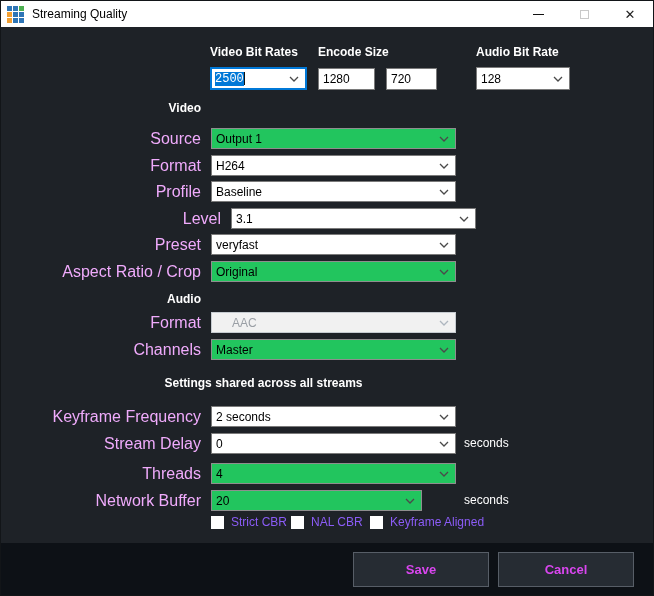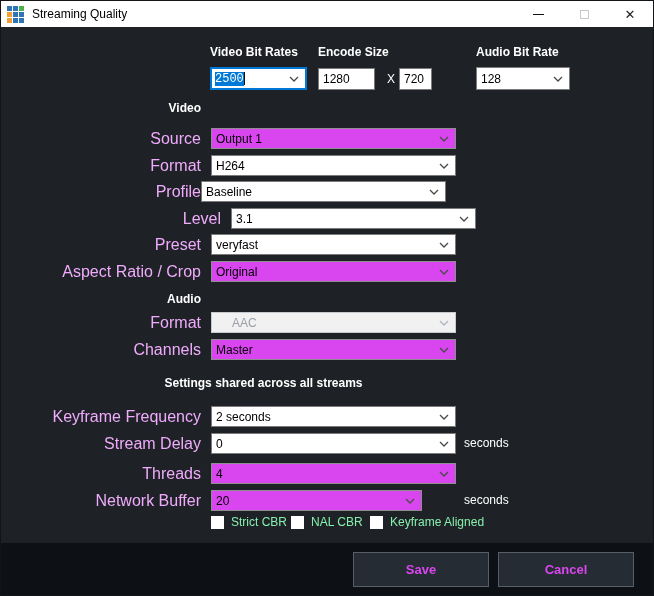--- a/index.html
+++ b/index.html
@@ -49,37 +49,37 @@
   
   .combo {
     position:absolute; height:21px; display:flex; align-items:center;
     padding-left:4px; padding-right:20px; cursor:default;
   }
   .combo .combo-value { font-size:12px; white-space:nowrap; overflow:hidden; }
   .combo .chev { position:absolute; right:6px; top:50%; margin-top:-3px; }
   .combo .chev polyline { fill:none; stroke:#4A4A4A; stroke-width:1.3; }
 
   .combo.white { background:#FFFFFF; border:1px solid #7A7A7A; color:#000; }
-  .combo.gray  { background:#d946ef; border:1px solid #8E8E8E; color:#000; }
+  .combo.gray  { background:#22c55e; border:1px solid #8E8E8E; color:#000; }
   .combo.disabled { background:#F1F1F1; border:1px solid #C6CBD0; color:#9A9FA5; }
   .combo.disabled .chev polyline { stroke:#AEB6BF; }
   .combo.focused { background:#FFFFFF; border:2px solid #0078D7; color:#000; padding-left:3px;font-family:Liberation Mono, monospace; }
   .combo.focused .combo-value .sel { background:#0078D7; color:#FFF; }
   .caret { display:inline-block; width:1px; height:13px; background:#111; vertical-align:middle; }
 
   
   .txt {
     position:absolute; height:22px; background:#FFF; border:1px solid #7A7A7A;
     font-family:"Liberation Sans", sans-serif; font-size:12px; color:#000; padding:0 4px;
   }
 
   
   .chk { position:absolute; display:flex; align-items:center; cursor:default; }
   .chk .box { width:13px; height:13px; background:#FFF; display:inline-block; }
-  .chk .chk-label { color:#86efac; font-size:12px; margin-left:7px; white-space:nowrap; }
+  .chk .chk-label { color:#8b5cf6; font-size:12px; margin-left:7px; white-space:nowrap; }
 
   
   .footer { position:absolute; left:0; top:542px; width:652px; height:52px; background:#0D1116; }
   .btn {
     position:absolute; width:136px; height:35px;
     background:#262C33; border:1px solid #575E67;
     color:#d946ef; font-family:"Liberation Sans", sans-serif; font-size:13px; font-weight:bold;
     cursor:pointer;
   }
 </style>
@@ -122,21 +122,21 @@
 
     <div class="combo focused" style="left:209px; top:40px; width:97px; height:23px;">
       <span class="combo-value"><span class="sel">2500</span><span class="caret"></span></span>
       <svg class="chev" width="10" height="6" viewBox="0 0 10 6">
           <polyline points="1,1 5,5 9,1"></polyline>
         </svg>
     </div>
 
     <input class="txt" style="left: 317px; top: 41px; width: 57px;" value="1280">
     <div class="lbl" style="left:386px; top:45px;">X</div>
-    <input class="txt" style="left: 398px; top: 41px; width: 33px;" value="720">
+    <input class="txt" style="left: 385px; top: 41px; width: 51px;" value="720">
 
     <div class="combo white" style="left:475px; top:40px; width:94px; height:23px;">
       <span class="combo-value">128</span>
       <svg class="chev" width="10" height="6" viewBox="0 0 10 6">
           <polyline points="1,1 5,5 9,1"></polyline>
         </svg>
     </div>
 
     <div class="hdr" style="left:0px; top:74px; width:200px; text-align:right;">Video</div>
 
@@ -155,21 +155,21 @@
       <div class="combo white" style="left:210px; top:0; width:245px;">
         <span class="combo-value">H264</span>
         <svg class="chev" width="10" height="6" viewBox="0 0 10 6">
             <polyline points="1,1 5,5 9,1"></polyline>
           </svg>
       </div>
     </div>
 
     <div class="row" style="top:154px;">
       <div class="row-label">Profile</div>
-      <div class="combo white" style="left:200px; top:0; width:245px;">
+      <div class="combo white" style="left:210px; top:0; width:245px;">
         <span class="combo-value">Baseline</span>
         <svg class="chev" width="10" height="6" viewBox="0 0 10 6">
             <polyline points="1,1 5,5 9,1"></polyline>
           </svg>
       </div>
     </div>
 
     <div class="row" style="top:181px;margin-left:20px;">
       <div class="row-label">Level</div>
       <div class="combo white" style="left:210px; top:0; width:245px;">

